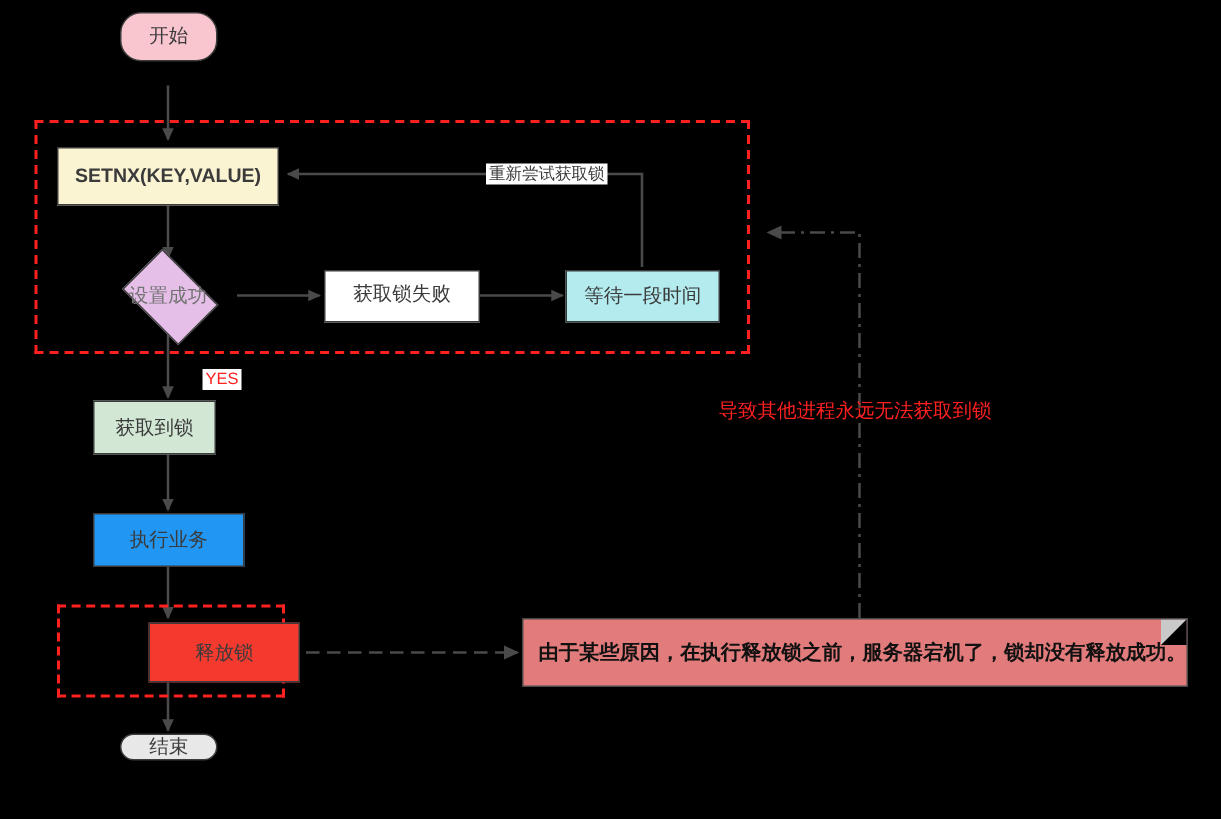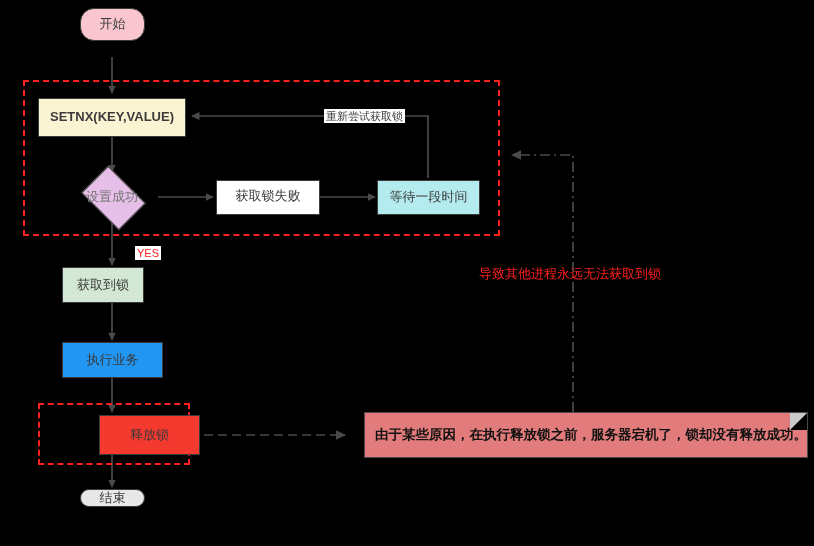--- a/index.html
+++ b/index.html
@@ -17,21 +17,21 @@
         transform:rotate(45deg) ;}
   .diamond-label{position:absolute;left:0;top:0;width:100%;height:100%;
         display:flex;align-items:center;justify-content:center;
         color:#737373;font-size:13px;z-index:2;}
   .edgelabel{position:absolute;background:#ffffff;color:#3b3b3b;font-size:11px;
         padding:0 2px;line-height:14px;white-space:nowrap;margin-left:36px;}
   .warnlabel{position:absolute;color:#ff2020;font-weight:normal;font-size:13px;
         white-space:nowrap;}
   .note{position:absolute;box-sizing:border-box;background:#e27b7b;
         border:1.4px solid #4a4a4a;color:#111;font-size:13.5px;font-weight:bold;
-        display:flex;align-items:center;padding-left:10px;white-space:nowrap;margin-left:16px;}
+        display:flex;align-items:center;padding-left:10px;white-space:nowrap;}
   .note-fold{position:absolute;width:0;height:0;border-style:solid;
         border-width:0 0 17px 17px;border-color:transparent transparent #000 #c9c9c9;}
   .dashbox{position:absolute;box-sizing:border-box;border:2.2px dashed #ff2020;}
 </style>
 </head>
 <body>
 
 <svg id="canvas" viewBox="0 0 814 546" xmlns="http://www.w3.org/2000/svg">
   <defs>
     <marker id="ah" markerWidth="9" markerHeight="9" refX="7.5" refY="4.5" orient="auto" markerUnits="userSpaceOnUse">

